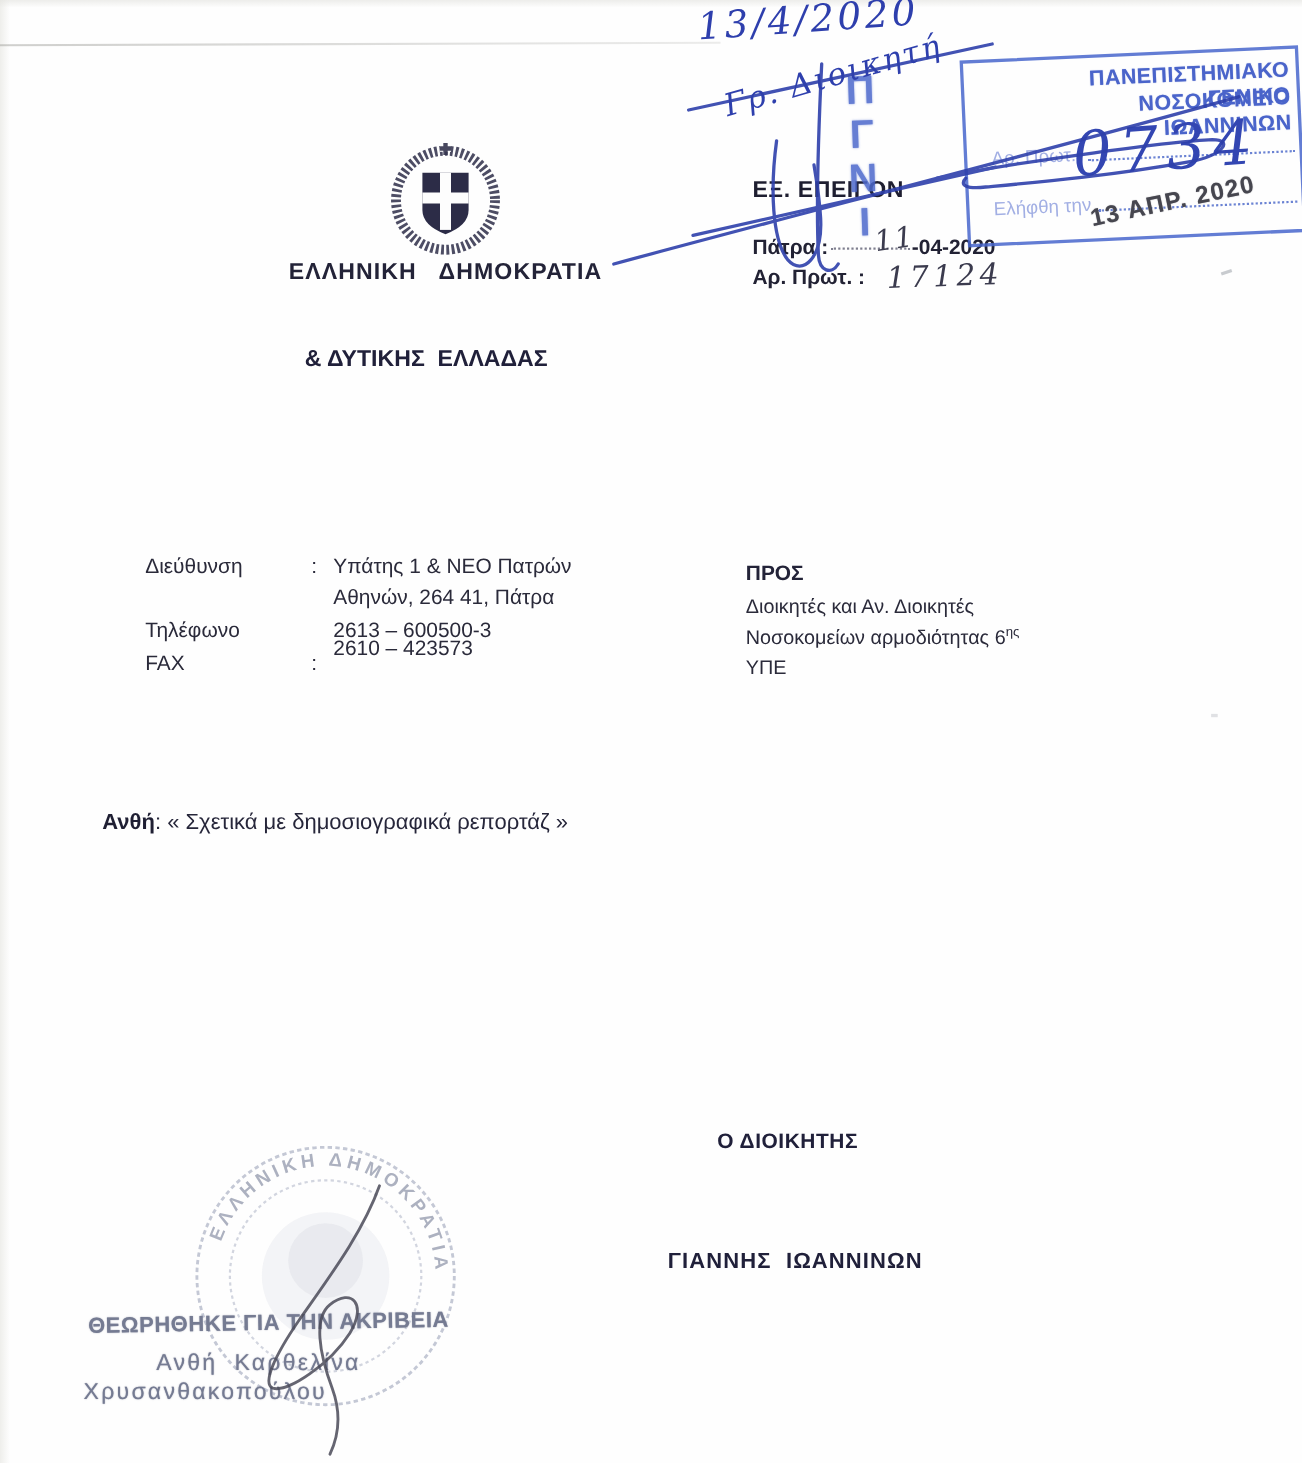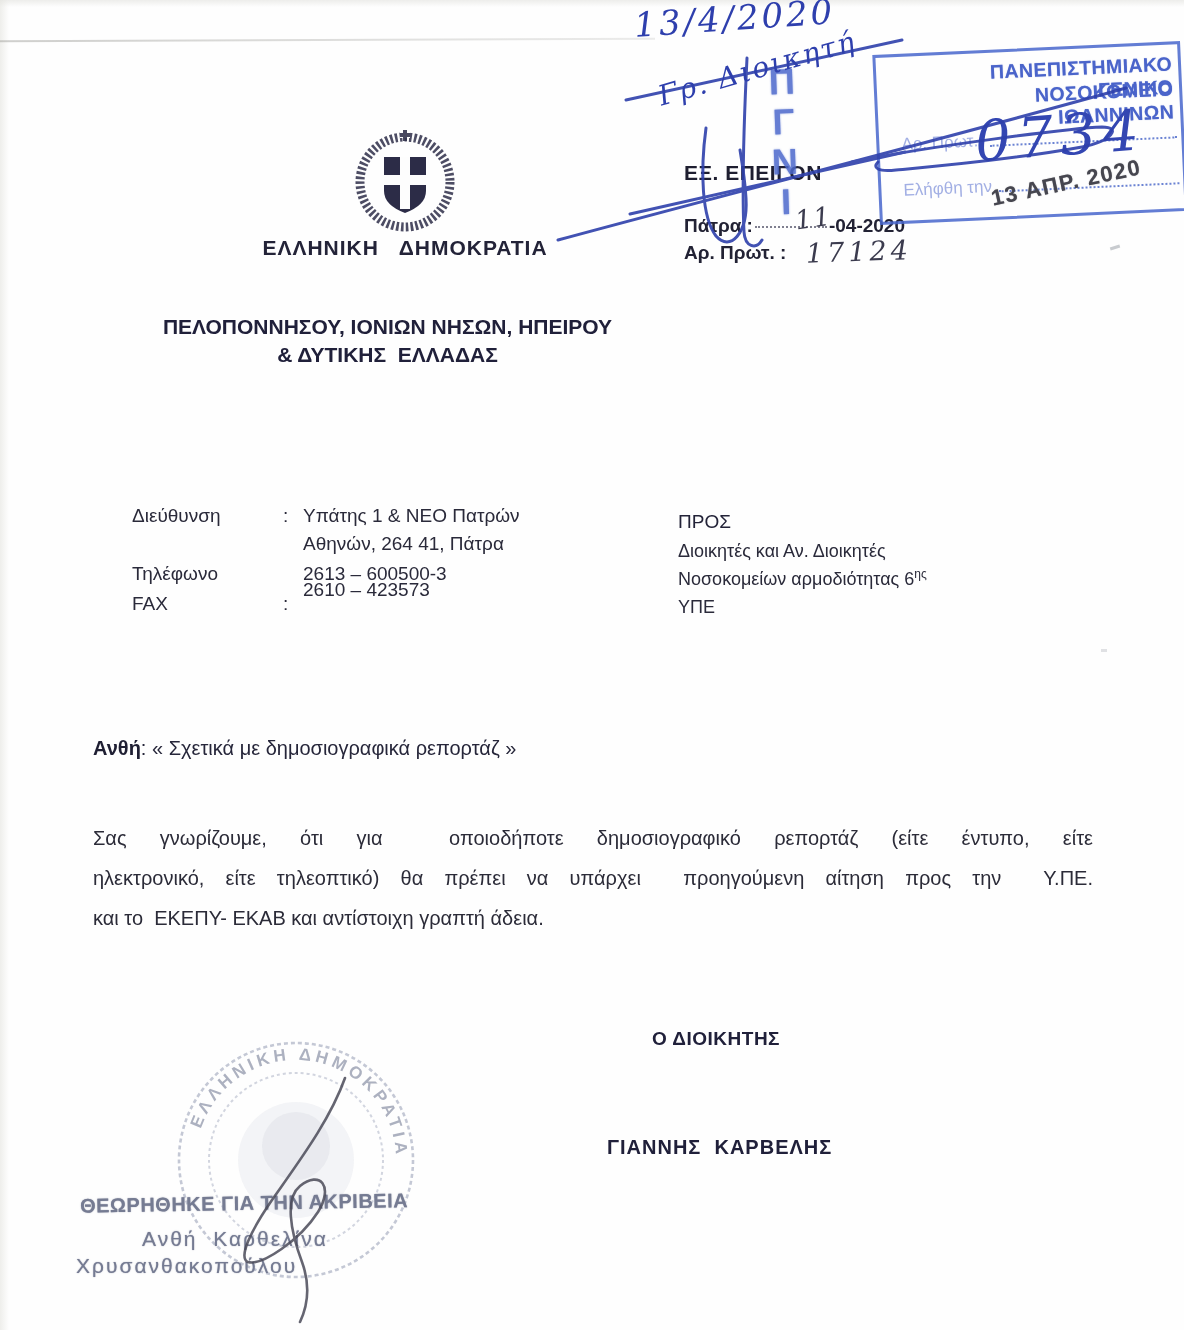--- a/index.html
+++ b/index.html
@@ -18,21 +18,21 @@
   .hdr{font-weight:bold;text-align:center;color:#232338;}
   .republic{left:230px;top:236px;width:350px;font-size:21px;letter-spacing:1px;}
   .ministry{left:230px;top:264px;width:350px;font-size:20px;letter-spacing:1.5px;}
   .adminblk{left:135px;top:313px;width:505px;font-size:21px;line-height:28px;color:#20203a;}
   .office{left:200px;top:421px;width:300px;font-size:20px;letter-spacing:1px;}
   sup.s{font-size:12px;vertical-align:super;line-height:0;}
   
   .ct{font-size:19px;color:#2a2a3a;}
   
   .rc{font-size:18px;color:#2a2a3a;}
-  .rc-label{font-weight:normal;font-size:19px;color:#232338;}
+  .rc-label{font-weight:bold;font-size:19px;color:#232338;}
   
   .urgent{left:684px;top:161px;font-size:21px;font-weight:bold;letter-spacing:.5px;color:#1e1e30;}
   .pd-label{font-weight:bold;font-size:19px;color:#2222346;color:#222234;}
   .printed-date{font-weight:bold;font-size:19px;color:#222234;}
   .leader-dash{display:inline-block;width:72px;border-bottom:2px dotted #55556a;margin:0 2px 4px 2px;opacity:.75;}
   
   .hand{font-family:"DejaVu Serif",serif;font-style:italic;color:#2e3fad;}
   .hand-dark{font-family:"DejaVu Serif",serif;font-style:italic;color:#3b3b4e;}
   
   .stampbox{
@@ -102,21 +102,20 @@
     <circle cx="55" cy="58" r="45" fill="none" stroke="#34344e" stroke-width="9" stroke-dasharray="2.6 2.2" opacity=".88"></circle>
     <rect x="50" y="4" width="10" height="10" fill="#fefefe"></rect>
     <path d="M53,6 h4 v3 h3 v4 h-3 v4 h-4 v-4 h-3 v-4 h3 Z" fill="#34344e" opacity=".9"></path>
     <path d="M34,33 h42 v34 q0,14 -21,22 q-21,-8 -21,-22 Z" fill="#2c2c47"></path>
     <rect x="50" y="33" width="10" height="52" fill="#fdfdfd"></rect>
     <rect x="34" y="51" width="42" height="10" fill="#fdfdfd"></rect>
   </svg>
 
   <div class="abs hdr republic pre">ΕΛΛΗΝΙΚΗ   ΔΗΜΟΚΡΑΤΙΑ</div>
   <div class="abs hdr adminblk">
-    <div class="pre">ΠΕΛΟΠΟΝΝΗΣΟΥ, ΙΟΝΙΩΝ ΝΗΣΩΝ, ΗΠΕΙΡΟΥ</div>
     <div class="pre">&amp; ΔΥΤΙΚΗΣ  ΕΛΛΑΔΑΣ</div>
   </div>
 
   <div class="abs ct" style="left:132px;top:505px;">Διεύθυνση</div>
   <div class="abs ct" style="left:283px;top:505px;">:</div>
   <div class="abs ct" style="left:303px;top:505px;">Υπάτης 1 &amp; ΝΕΟ Πατρών</div>
   <div class="abs ct" style="left:303px;top:533px;">Αθηνών, 264 41, Πάτρα</div>
   <div class="abs ct" style="left:132px;top:563px;">Τηλέφωνο</div>
   <div class="abs ct" style="left:303px;top:563px;">2613 – 600500-3</div>
   <div class="abs ct" style="left:132px;top:593px;">FAX</div>
@@ -154,28 +153,23 @@
   <div class="abs hand protnum">0734</div>
   <div class="abs datestamp">13 ΑΠΡ. 2020</div>
 
   <div class="abs hand hdate">13/4/2020</div>
   <div class="abs hand hoffice">Γρ. Διοικητή</div>
 
   <div class="abs subject">
     <b>Ανθή</b><span class="pre">: « Σχετικά με δημοσιογραφικά ρεπορτάζ »</span>
   </div>
 
-  <div class="abs bodytxt">
-    <div class="just pre">Σας γνωρίζουμε, ότι για  οποιοδήποτε δημοσιογραφικό ρεπορτάζ (είτε έντυπο, είτε</div>
-    <div class="just pre">ηλεκτρονικό, είτε τηλεοπτικό) θα πρέπει να υπάρχει  προηγούμενη αίτηση προς την  Υ.ΠΕ.</div>
-    <div class="pre">και το  ΕΚΕΠΥ- ΕΚΑΒ και αντίστοιχη γραπτή άδεια.</div>
-  </div>
 
   <div class="abs sig-title pre">Ο ΔΙΟΙΚΗΤΗΣ</div>
-  <div class="abs sig-name pre">ΓΙΑΝΝΗΣ  ΚΑΡΒΕΛΗΣ</div>
+  <div class="abs sig-name pre">ΓΙΑΝΝΗΣ  ΙΩΑΝΝΙΝΩΝ</div>
 
   <div class="abs cert cert1 pre">ΘΕΩΡΗΘΗΚΕ ΓΙΑ ΤΗΝ ΑΚΡΙΒΕΙΑ</div>
   <div class="abs cert cert2 pre">Ανθή  Καρθελίνα</div>
   <div class="abs cert cert3 pre">Χρυσανθακοπούλου</div>
 
   <svg class="layer z6" width="1184" height="1330">
     <g fill="none" stroke="#2e40ab" stroke-width="3" stroke-linecap="round" opacity=".9">
       <path d="M626,100 L902,40"></path>
       <path d="M558,240 C720,196 940,140 1126,88"></path>
       <path d="M630,214 C760,184 860,162 905,152"></path>

